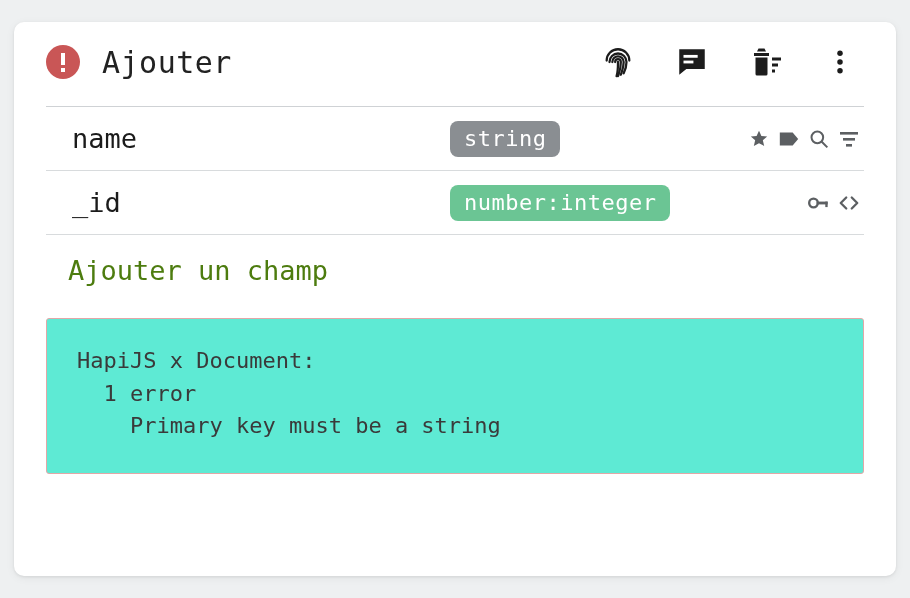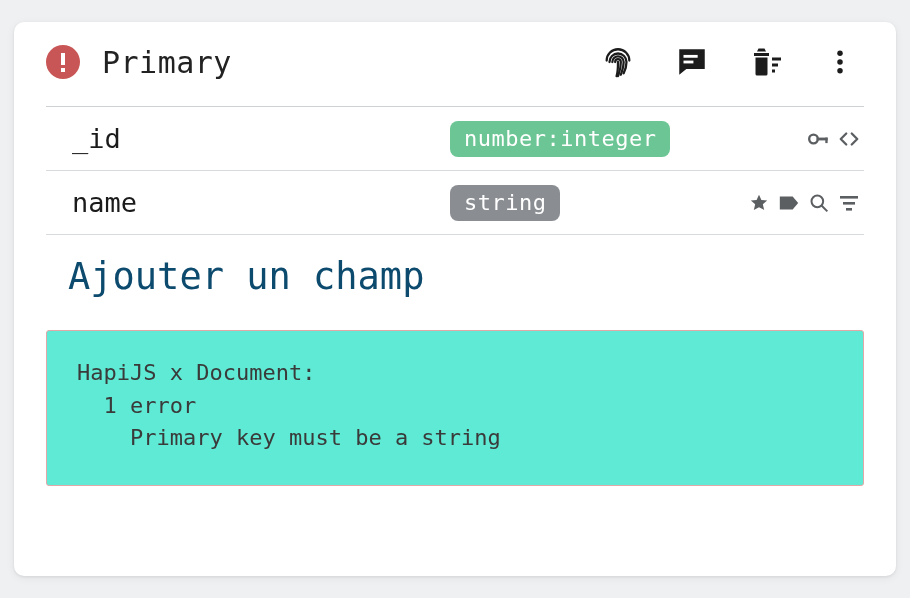--- a/index.html
+++ b/index.html
@@ -97,22 +97,22 @@
     gap: 8px;
     align-items: center;
     color: #5c5f62;
   }
   .field-icons .mini-icon {
     width: 22px; height: 22px;
     display:flex; align-items:center; justify-content:center;
   }
 
   .add-field {
-    font-size: 37px;
-    color: #0c4a6e;
+    font-size: 27px;
+    color: #4d7c0f;
     padding: 20px 0 14px 22px;
     cursor: pointer;
   }
 
   
   .error-box {
     margin-top: 18px;
     border: 1px solid #e2a7a7;
     background: #5eead4;
     border-radius: 3px;
@@ -130,21 +130,21 @@
 
 <div class="card">
 
   <div class="header">
     <div class="error-dot">
       <div class="error-dot-inner">
         <span class="bang"></span>
           <span class="bang-dot"></span>
       </div>
     </div>
-    <div class="title">Primary</div>
+    <div class="title">Ajouter</div>
 
     <div class="header-actions">
       <div class="icon-btn">
         <svg width="34" height="34" viewBox="0 0 24 24" fill="none" stroke="currentColor" stroke-width="1.6" stroke-linecap="round">
           <path d="M4 11a8 8 0 0 1 16 0"></path>
           <path d="M6 12a6 6 0 0 1 12 0c0 3-1 6-2 8"></path>
           <path d="M8 12a4 4 0 0 1 8 0c0 4-1 6-2 9"></path>
           <path d="M10 12a2 2 0 0 1 4 0c0 5-1 7-2 10"></path>
           <path d="M12 12c0 5 0 7-1 10"></path>
         </svg>
@@ -172,20 +172,52 @@
             <circle cx="12" cy="12" r="2.2"></circle>
             <circle cx="12" cy="19" r="2.2"></circle>
         </svg>
       </div>
     </div>
   </div>
 
   <div class="divider"></div>
 
   <div class="field-row">
+    <div class="field-name">name</div>
+    <div class="field-badges">
+      <span class="type-badge gray">string</span>
+    </div>
+    <div class="field-icons">
+      <span class="mini-icon">
+        <svg width="20" height="20" viewBox="0 0 24 24" fill="currentColor">
+          <path d="M12 2l2.9 6.3 6.9.6-5.2 4.6 1.6 6.8L12 17l-6.2 3.3 1.6-6.8L2.2 8.9l6.9-.6L12 2z"></path>
+        </svg>
+      </span>
+      <span class="mini-icon">
+        <svg width="22" height="18" viewBox="0 0 24 18" fill="currentColor">
+          <path d="M2 2h14l6 7-6 7H2V2z"></path>
+        </svg>
+      </span>
+      <span class="mini-icon">
+        <svg width="20" height="20" viewBox="0 0 24 24" fill="none" stroke="currentColor" stroke-width="2.4">
+          <circle cx="10" cy="10" r="7"></circle>
+          <line x1="15" y1="15" x2="22" y2="22"></line>
+        </svg>
+      </span>
+      <span class="mini-icon">
+        <svg width="20" height="18" viewBox="0 0 20 18" fill="currentColor">
+          <rect x="1" y="2" width="18" height="2.6"></rect>
+          <rect x="4" y="8" width="12" height="2.6"></rect>
+          <rect x="7" y="14" width="6" height="2.6"></rect>
+        </svg>
+      </span>
+    </div>
+  </div>
+
+  <div class="field-row">
     <div class="field-name">_id</div>
     <div class="field-badges">
       <span class="type-badge green">number:integer</span>
     </div>
     <div class="field-icons">
       <span class="mini-icon">
         <svg width="28" height="20" viewBox="0 0 28 20" fill="currentColor">
           <circle cx="7" cy="10" r="5.5" fill="none" stroke="currentColor" stroke-width="3"></circle>
           <rect x="11" y="8.2" width="14" height="3.6"></rect>
           <rect x="22" y="8.2" width="3" height="7"></rect>
@@ -193,51 +225,19 @@
       </span>
       <span class="mini-icon">
         <svg width="24" height="20" viewBox="0 0 24 20" fill="none" stroke="currentColor" stroke-width="2.5" stroke-linecap="round" stroke-linejoin="round">
           <polyline points="9,4 3,10 9,16"></polyline>
           <polyline points="15,4 21,10 15,16"></polyline>
         </svg>
       </span>
     </div>
   </div>
 
-  <div class="field-row">
-    <div class="field-name">name</div>
-    <div class="field-badges">
-      <span class="type-badge gray">string</span>
-    </div>
-    <div class="field-icons">
-      <span class="mini-icon">
-        <svg width="20" height="20" viewBox="0 0 24 24" fill="currentColor">
-          <path d="M12 2l2.9 6.3 6.9.6-5.2 4.6 1.6 6.8L12 17l-6.2 3.3 1.6-6.8L2.2 8.9l6.9-.6L12 2z"></path>
-        </svg>
-      </span>
-      <span class="mini-icon">
-        <svg width="22" height="18" viewBox="0 0 24 18" fill="currentColor">
-          <path d="M2 2h14l6 7-6 7H2V2z"></path>
-        </svg>
-      </span>
-      <span class="mini-icon">
-        <svg width="20" height="20" viewBox="0 0 24 24" fill="none" stroke="currentColor" stroke-width="2.4">
-          <circle cx="10" cy="10" r="7"></circle>
-          <line x1="15" y1="15" x2="22" y2="22"></line>
-        </svg>
-      </span>
-      <span class="mini-icon">
-        <svg width="20" height="18" viewBox="0 0 20 18" fill="currentColor">
-          <rect x="1" y="2" width="18" height="2.6"></rect>
-          <rect x="4" y="8" width="12" height="2.6"></rect>
-          <rect x="7" y="14" width="6" height="2.6"></rect>
-        </svg>
-      </span>
-    </div>
-  </div>
-
   <div class="add-field">Ajouter un champ</div>
 
   <div class="error-box">HapiJS x Document:
   1 error
     Primary key must be a string</div>
 
 </div>
 
 </body></html>

